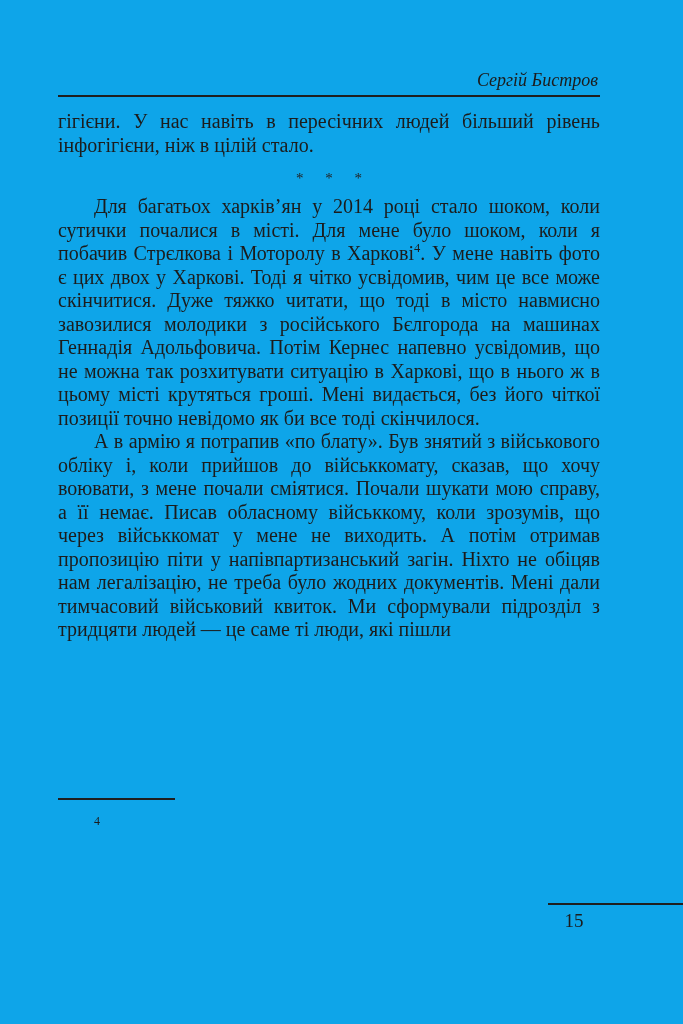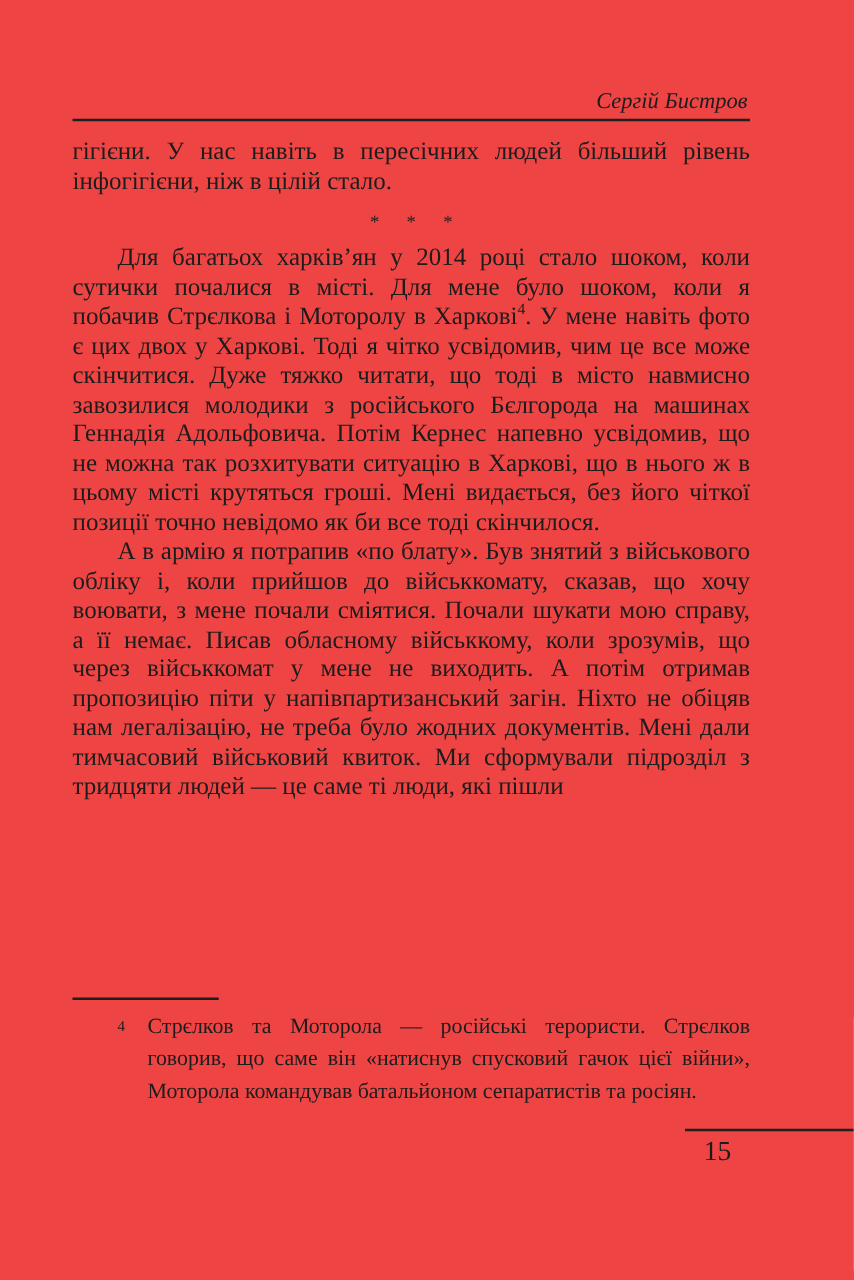--- a/index.html
+++ b/index.html
@@ -3,21 +3,21 @@
 <meta charset="utf-8">
 <style>
   html, body { margin: 0; padding: 0; }
   body { background: #e9e9e9; }
 
   .page {
     position: relative;
     width: 683px;
     height: 1024px;
     margin: 0 auto;
-    background: #ef4444;
+    background: #0ea5e9;
     color: #1c1c1c;
     font-family: "Liberation Serif", "DejaVu Serif", serif;
     overflow: hidden;
   }
 
   .content {
     position: absolute;
     left: 58px;
     top: 70px;
     width: 542px;
@@ -103,21 +103,21 @@
     height: 0;
     border-top: 2px solid #1f1f1f;
   }
 
   .page-number {
     position: absolute;
     top: 908px;
     left: 548px;
     width: 52px;
     text-align: center;
-    font-size: 22px;
+    font-size: 19px;
     line-height: 26px;
   }
 </style>
 </head>
 <body>
 
 <div class="page">
 
   <div class="content">
 
@@ -134,20 +134,19 @@
 
       <p>А в армію я потрапив «по блату». Був знятий з військового обліку і, коли прийшов до військкомату, сказав, що хочу воювати, з мене почали сміятися. Почали шукати мою справу, а її немає. Писав обласному військкому, коли зрозумів, що через військкомат у мене не виходить. А потім отримав пропозицію піти у напівпартизанський загін. Ніхто не обіцяв нам легалізацію, не треба було жодних документів. Мені дали тимчасовий військовий квиток. Ми сформували підрозділ з тридцяти людей — це саме ті люди, які пішли</p>
 
     </div>
   </div>
 
   <div class="footnote-block">
     <div class="footnote-rule"></div>
     <div class="footnote">
       <span class="footnote-number">4</span>
-      <span class="footnote-text">Стрєлков та Моторола — російські терористи. Стрєлков говорив, що саме він «натиснув спусковий гачок цієї війни», Моторола командував батальйоном сепаратистів та росіян.</span>
     </div>
   </div>
 
   <div class="footer-rule"></div>
   <div class="page-number">15</div>
 
 </div>
 
 </body></html>

